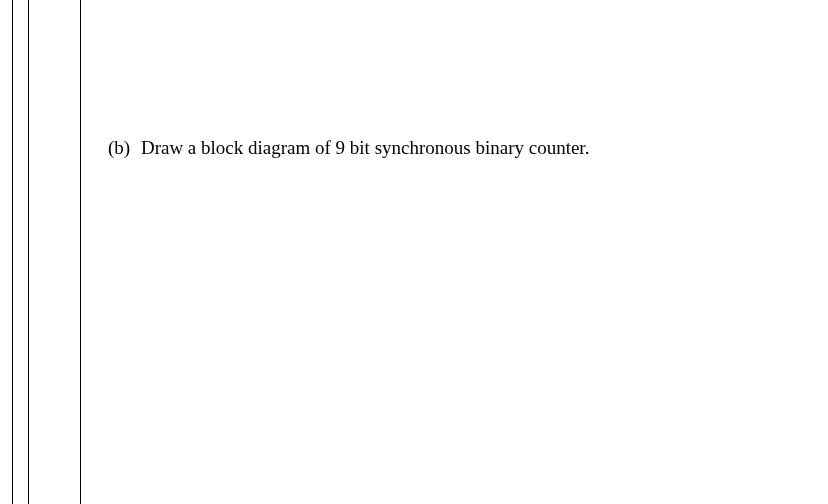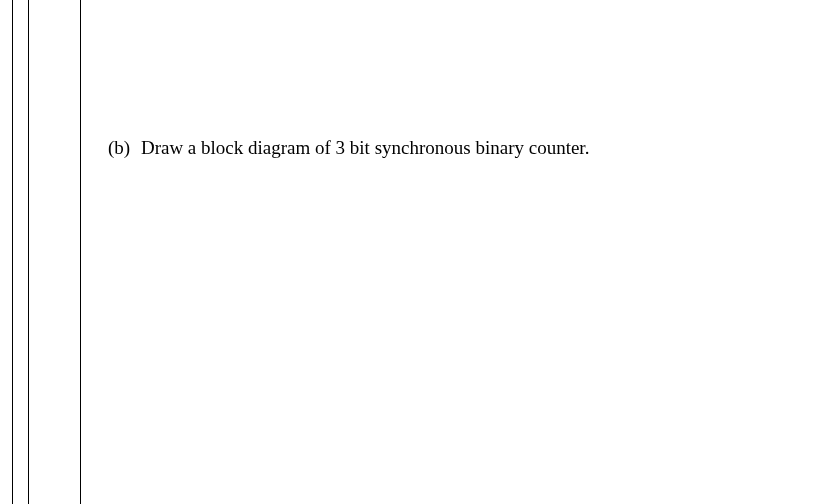--- a/index.html
+++ b/index.html
@@ -61,15 +61,15 @@
 </head>
 <body>
 
 <div class="outer-border"></div>
 <div class="inner-border"></div>
 <div class="column-divider"></div>
 
 <div class="content-area">
   <div class="question-text">
     <span class="label">(b)</span>
-    <span class="question-body">Draw a block diagram of 3 bit synchronous binary counter.</span>
+    <span class="question-body">Draw a block diagram of 9 bit synchronous binary counter.</span>
   </div>
 </div>
 
 </body></html>

